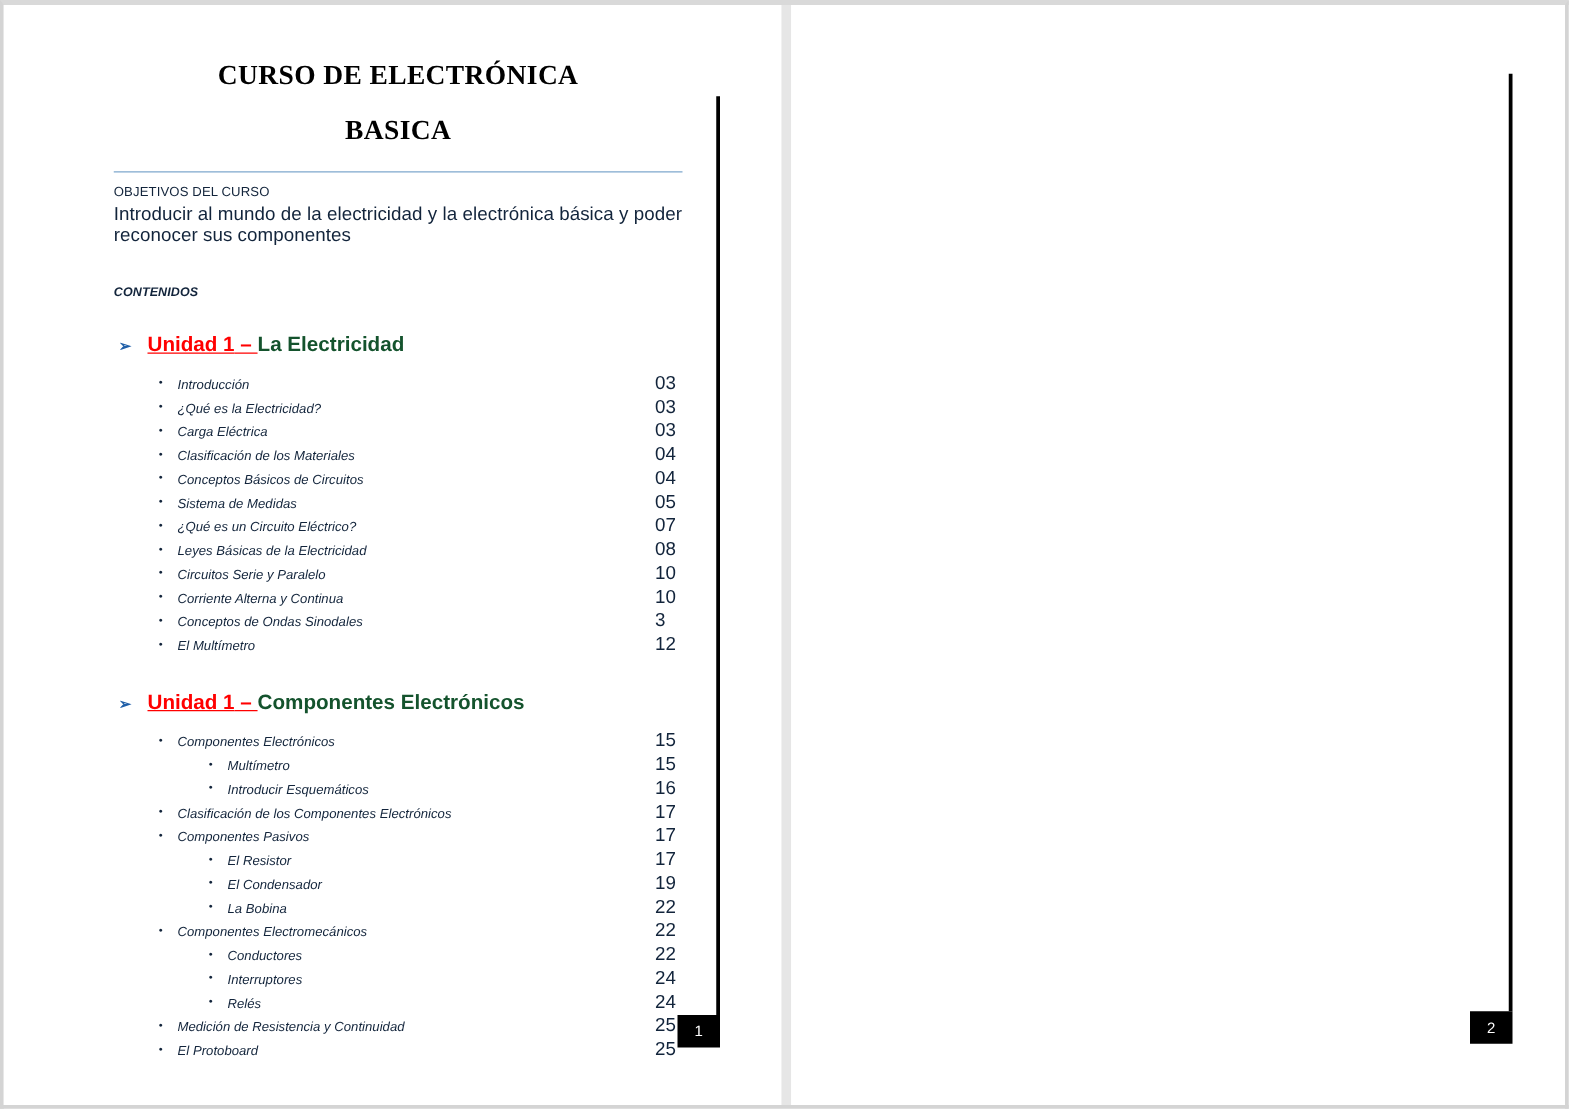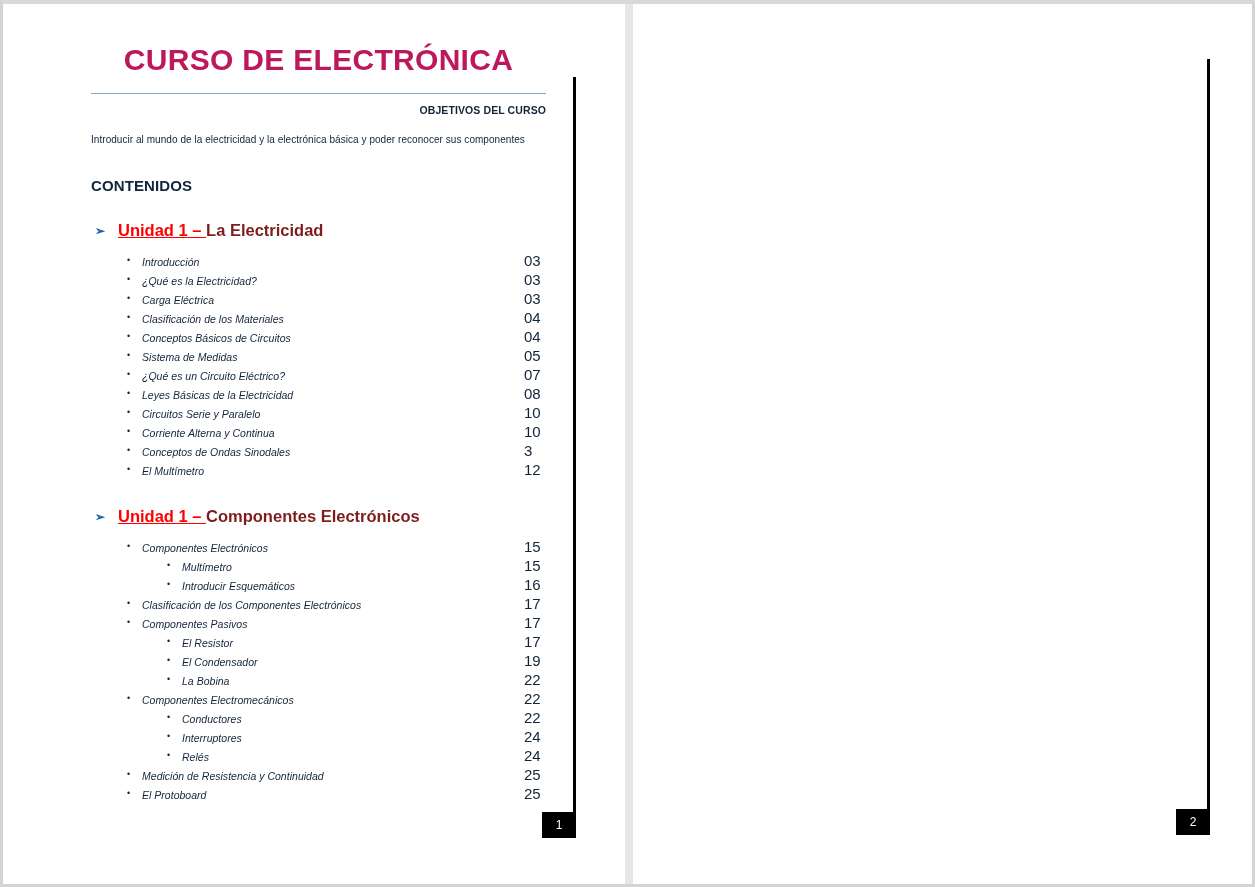--- a/index.html
+++ b/index.html
@@ -46,55 +46,56 @@
   
   .col {
     position: absolute;
     top: 0;
     width: 455px;
   }
   .page-left  .col { left: 88px; }
 
   .doc-title {
     text-align: center;
-    color: #be185d;
+    color: #000000;
     font-weight: bold;
-    font-size: 30px;
+    font-size: 22px;
     line-height: 44px;
     letter-spacing: 0.3px;
     margin: 0;
     padding-top: 34px;
+    font-family: Liberation Serif, serif;
   }
   .title-rule {
     border: none;
     border-top: 1.3px solid #7fa8cd;
     margin: 11px 0 0 0;
     height: 0;
   }
 
   .obj-head {
     font-size: 10.5px;
-    font-weight: bold;
+    font-weight: normal;
     color: #12243b;
     margin-top: 10px;
     letter-spacing: 0.1px;
-    text-align: right;
   }
   .obj-text {
+    font-size: 15px;
+    color: #12243b;
+    margin-top: 3px;
+    letter-spacing: 0.05px;
+  }
+  .contents-head {
     font-size: 10px;
-    color: #12243b;
-    margin-top: 18px;
-    letter-spacing: 0.05px;
-  }
-  .contents-head {
-    font-size: 15px;
     font-weight: bold;
     color: #12243b;
     margin-top: 32px;
     letter-spacing: 0.1px;
+    font-style: italic;
   }
 
   
   .unit {
     position: relative;
     font-size: 16.5px;
     font-weight: bold;
     margin-top: 27px;
     margin-bottom: 12px;
     padding-left: 27px;
@@ -102,21 +103,21 @@
   }
   .unit-marker {
     position: absolute;
     left: 4px;
     top: 2px;
     color: #1f5fa8;
     font-size: 12px;
     line-height: 16px;
   }
   .unit-num  { color: #ff0000; text-decoration: underline; }
-  .unit-name { color: #7f1d1d; }
+  .unit-name { color: #14532d; }
 
   
   .entry {
     position: relative;
     display: flex;
     align-items: baseline;
     font-size: 10.5px;
     color: #12243b;
     line-height: 17px;
     letter-spacing: 0.02px;
@@ -172,20 +173,21 @@
 
 <div class="viewer">
 
   <div class="page page-left">
     <div class="badge-stem"></div>
     <div class="page-badge">1</div>
 
     <div class="col">
       <div class="doc-title">
         <div>CURSO DE ELECTRÓNICA</div>
+        <div>BASICA</div>
       </div>
       <hr class="title-rule">
 
       <div class="obj-head">OBJETIVOS DEL CURSO</div>
       <div class="obj-text">Introducir al mundo de la electricidad y la electrónica básica y poder reconocer sus componentes</div>
 
       <div class="contents-head">CONTENIDOS</div>
 
       <div id="units-p0">
           <div class="unit-block">

